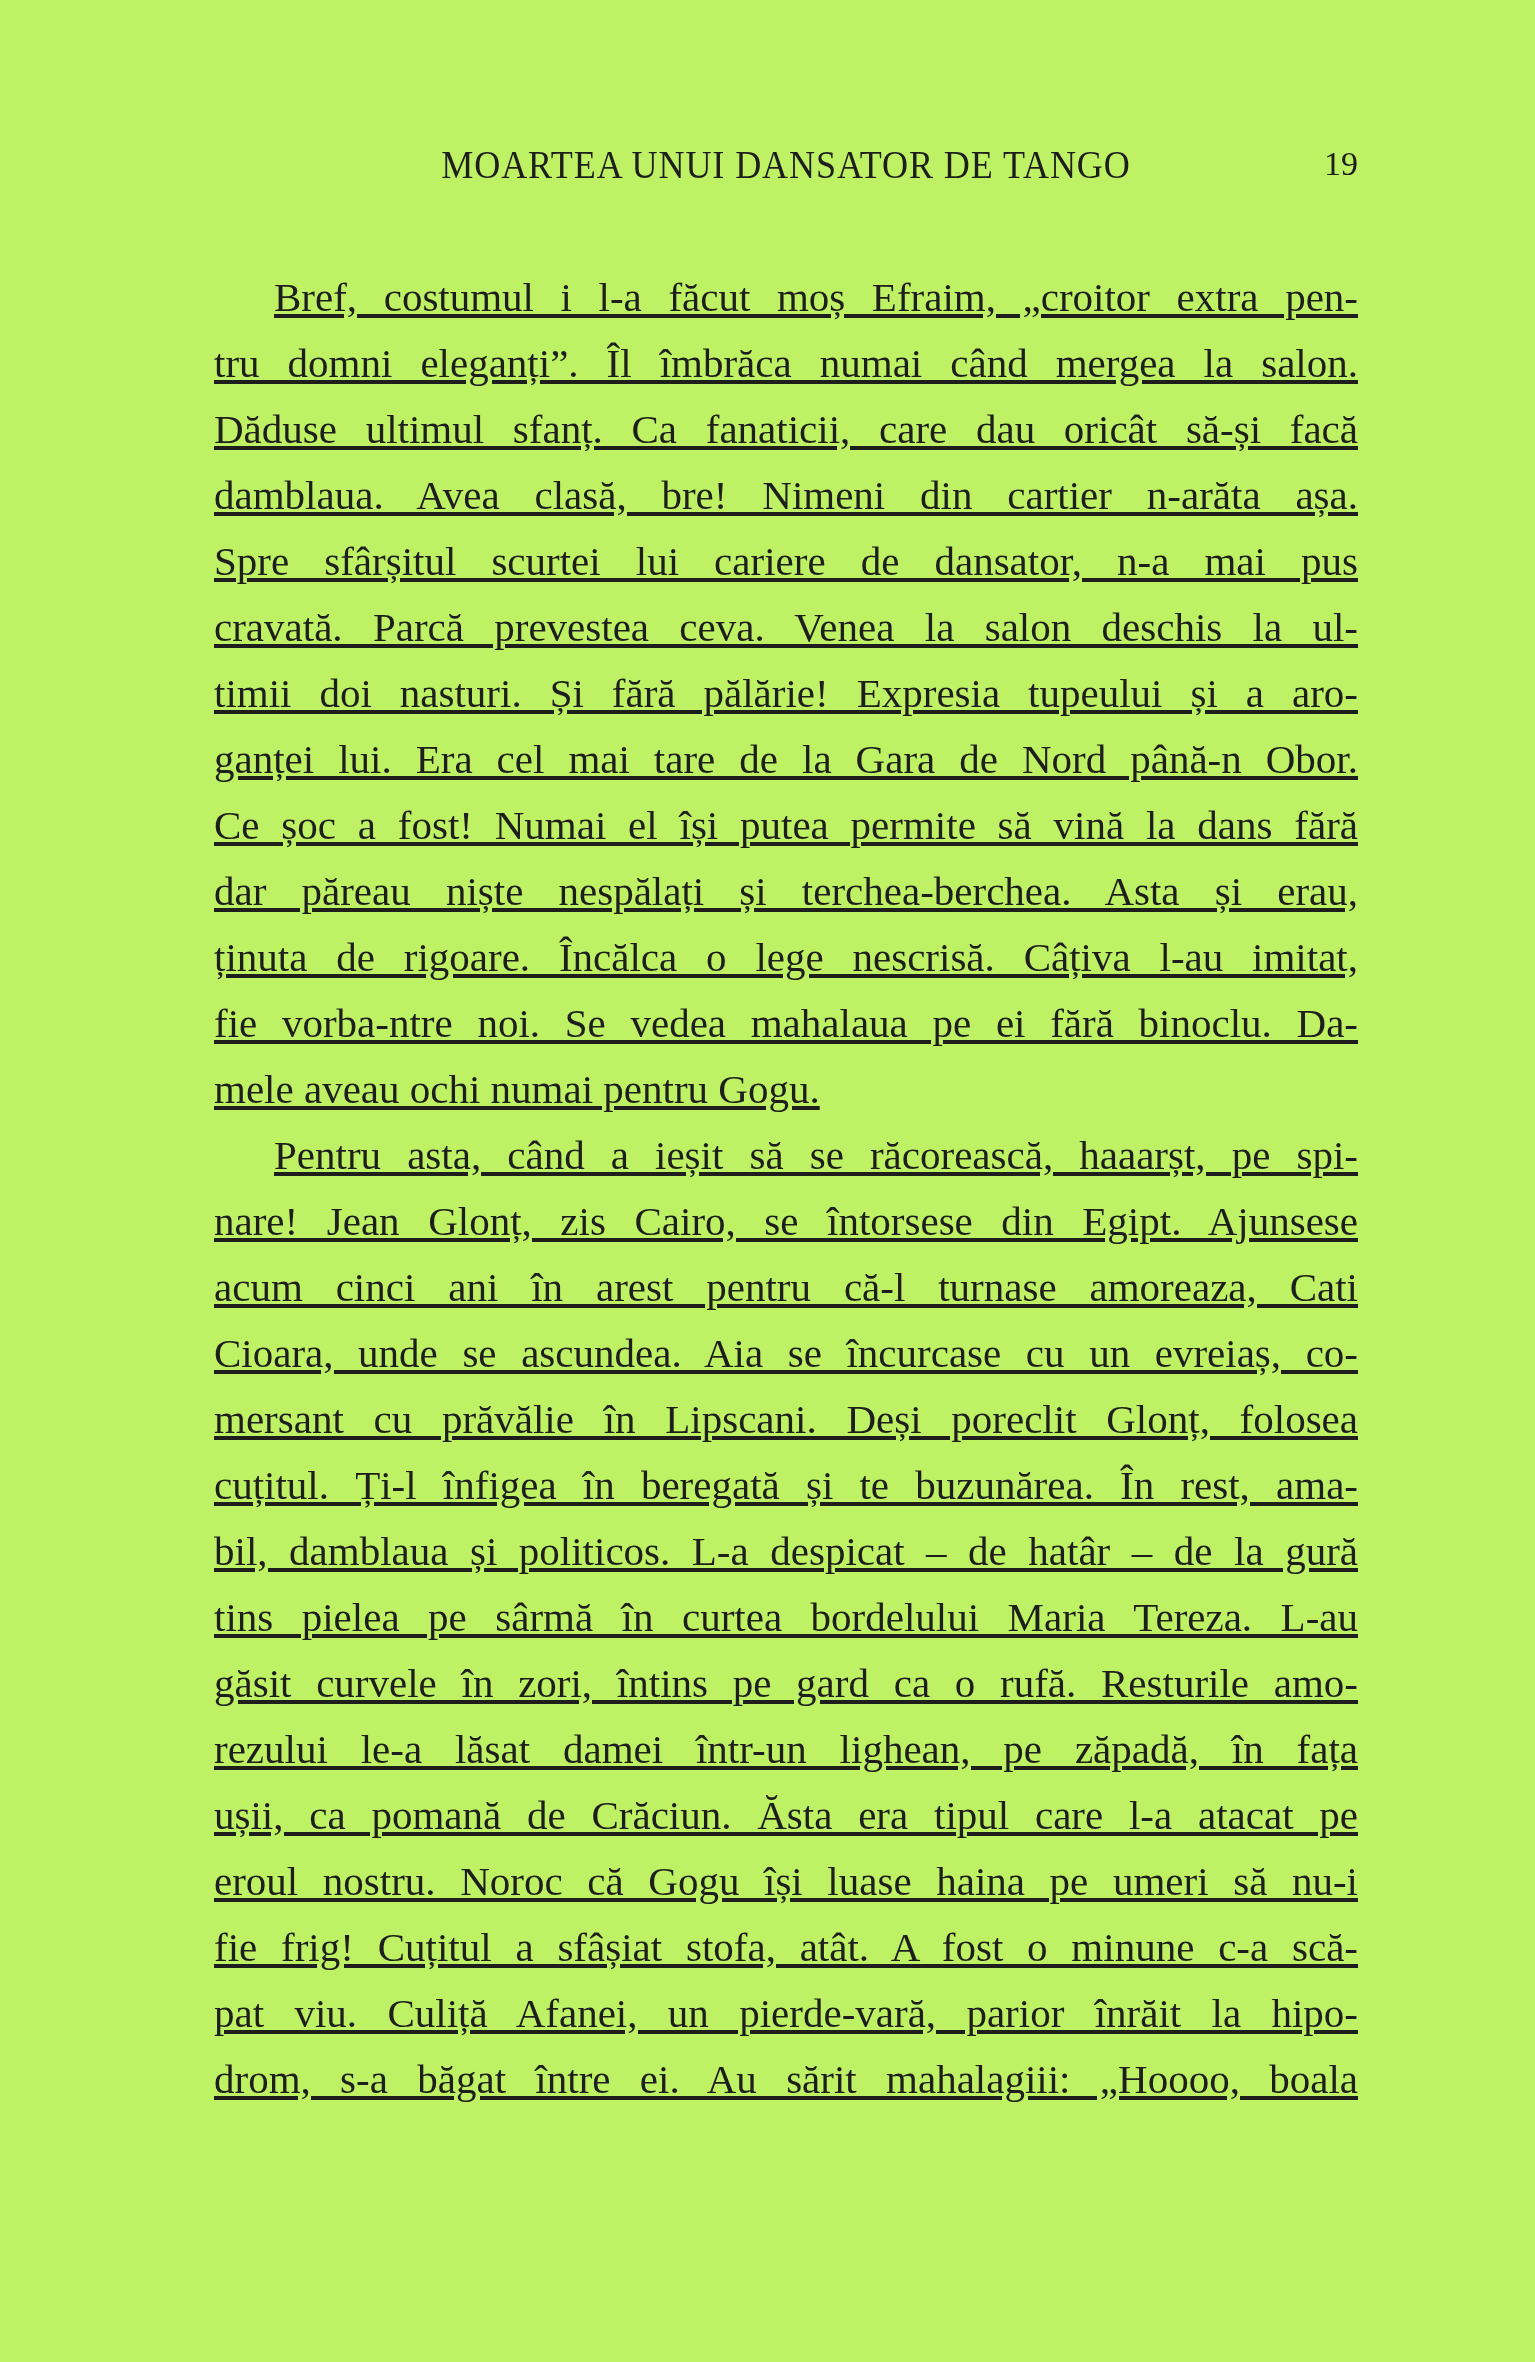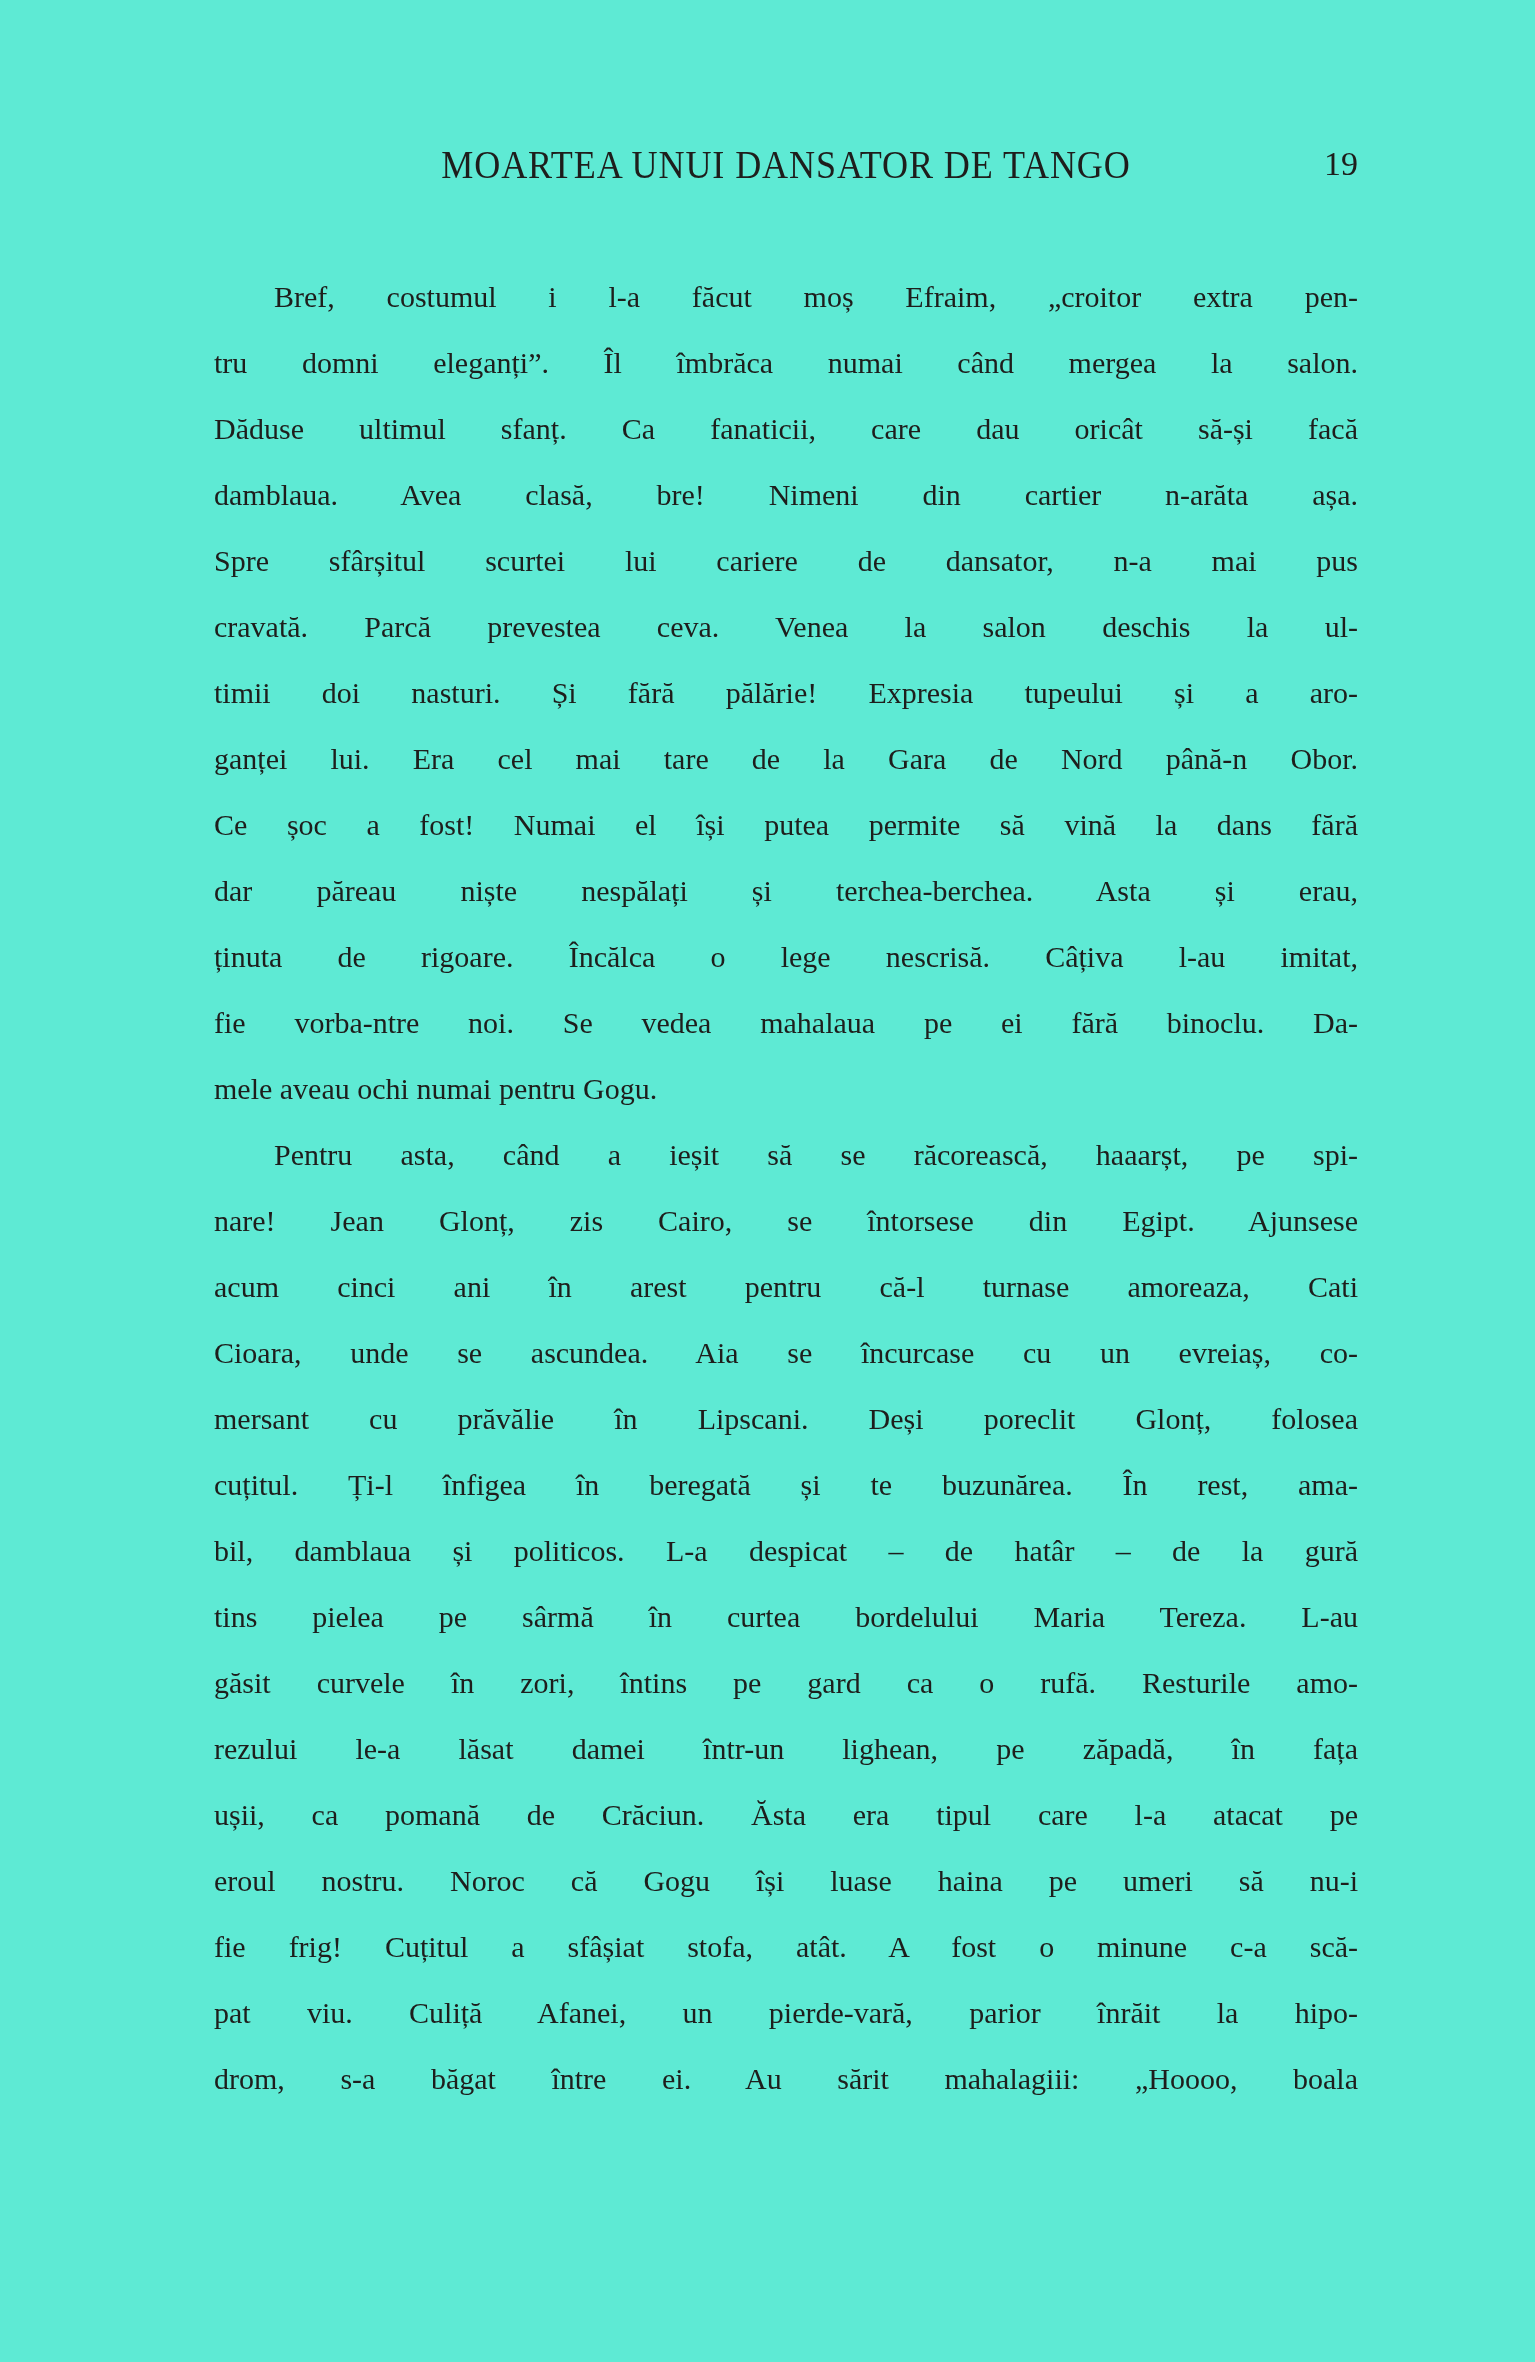--- a/index.html
+++ b/index.html
@@ -4,21 +4,21 @@
 <style>
   html, body {
     margin: 0;
     padding: 0;
     background: #ffffff;
   }
   .page {
     position: relative;
     width: 1535px;
     height: 2362px;
-    background: #5eead4;
+    background: #bef264;
     color: #1e1e1c;
     font-family: "Liberation Serif", "DejaVu Serif", serif;
     overflow: hidden;
   }
   .running-header {
     position: absolute;
     top: 136px;
     left: 214px;
     width: 1144px;
     height: 56px;
@@ -44,27 +44,28 @@
     font-size: 34px;
     line-height: 56px;
   }
   .body-text {
     position: absolute;
     left: 214px;
     top: 264px;
     width: 1144px;
   }
   .line {
-    font-size: 30px;
+    font-size: 41px;
     line-height: 66px;
     height: 66px;
     text-align: justify;
     text-align-last: justify;
     text-justify: inter-word;
     white-space: normal;
+    text-decoration: underline;
   }
   .line.indent { text-indent: 60px; }
   .line.para-end { text-align-last: left; }
 </style>
 </head>
 <body>
 
 <div class="page">
 
   <div class="running-header">

